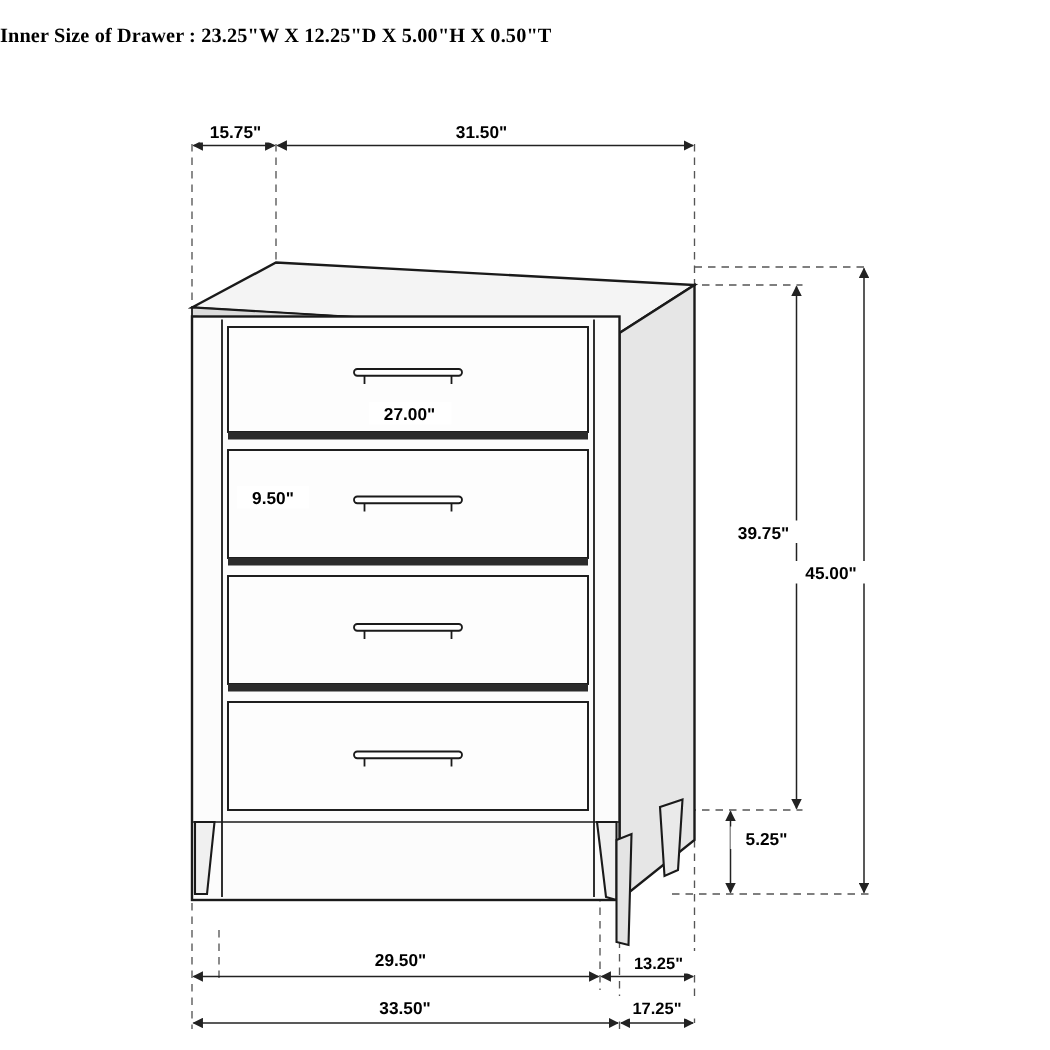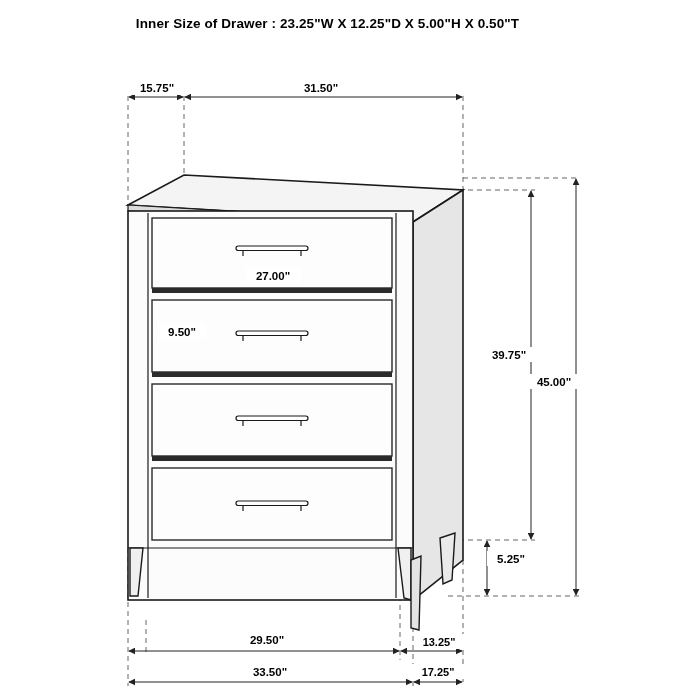--- a/index.html
+++ b/index.html
@@ -17,25 +17,26 @@
   #stage {
     position: relative;
     width: 700px;
     height: 700px;
   }
   #title {
     position: absolute;
     top: 16px;
     left: 0;
     width: 655px;
-    text-align: center;
+    text-align: left;
     font-size: 13.5px;
     font-weight: bold;
     letter-spacing: 0.1px;
     color: #000000;
+    font-family: Liberation Serif, serif;
   }
   svg#diagram {
     position: absolute;
     top: 0;
     left: 0;
     width: 700px;
     height: 700px;
   }
   .dimlabel {
     font-family: "Liberation Sans", sans-serif;

